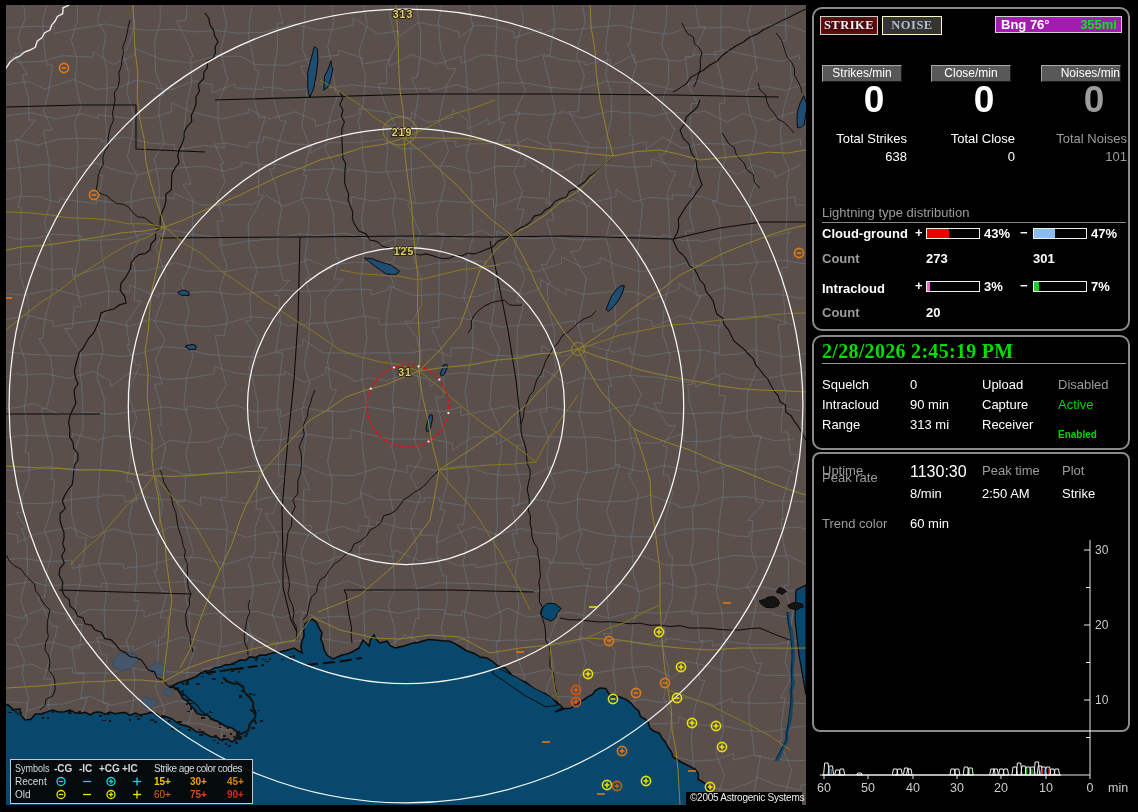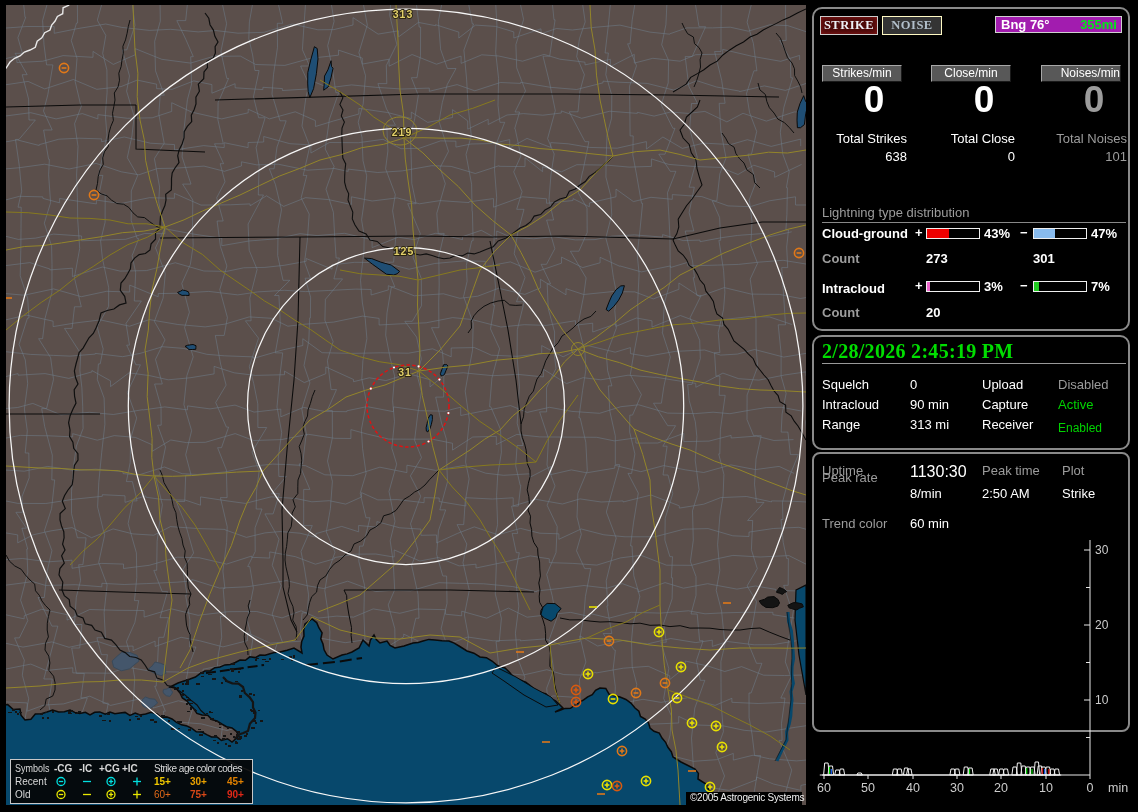--- a/index.html
+++ b/index.html
@@ -447,21 +447,21 @@
   <div class="t w" style="left:96px;top:40px;font-size:13px;">0</div>
   <div class="t w" style="left:168px;top:40px;font-size:13px;">Upload</div>
   <div class="t g" style="left:244px;top:40px;font-size:13px;">Disabled</div>
   <div class="t w" style="left:8px;top:60px;font-size:13px;">Intracloud</div>
   <div class="t w" style="left:96px;top:60px;font-size:13px;">90 min</div>
   <div class="t w" style="left:168px;top:60px;font-size:13px;">Capture</div>
   <div class="t gr" style="left:244px;top:60px;font-size:13px;">Active</div>
   <div class="t w" style="left:8px;top:80px;font-size:13px;">Range</div>
   <div class="t w" style="left:96px;top:80px;font-size:13px;">313 mi</div>
   <div class="t w" style="left:168px;top:80px;font-size:13px;">Receiver</div>
-  <div class="t gr" style="left:244px;top:84px;font-size:12px;">Enabled</div>
+  <div class="t gr" style="left:244px;top:92px;font-size:10px;font-weight:bold;">Enabled</div>
 </div>
 
 <div id="box3" class="box">
   <div class="t g" style="left:8px;top:9px;font-size:13px;">Uptime</div>
   <div class="t w" style="left:96px;top:9px;font-size:16px;text-align:center;">1130:30</div>
   <div class="t g" style="left:168px;top:9px;font-size:13px;">Peak time</div>
   <div class="t g" style="left:248px;top:9px;font-size:13px;">Plot</div>
   <div class="t g" style="left:8px;top:16px;font-size:13px;">Peak rate</div>
   <div class="t w" style="left:96px;top:32px;font-size:13px;">8/min</div>
   <div class="t w" style="left:168px;top:32px;font-size:13px;">2:50 AM</div>

